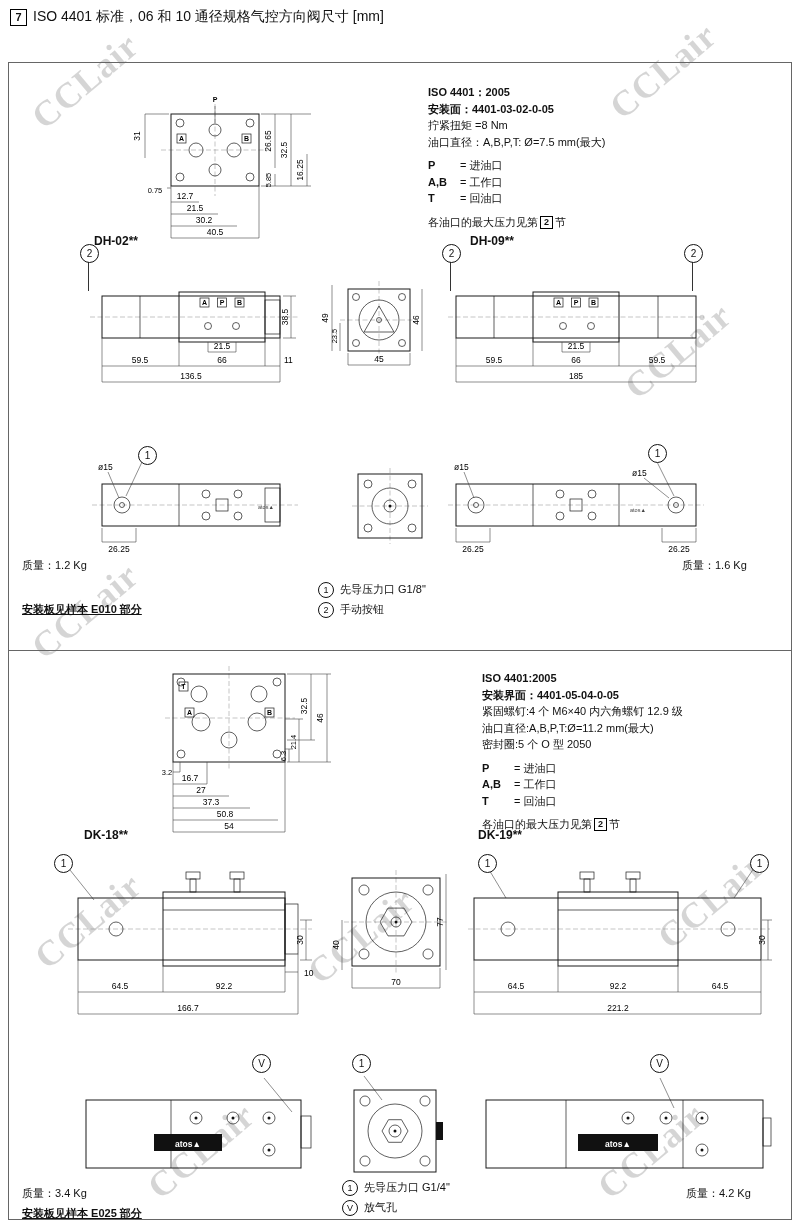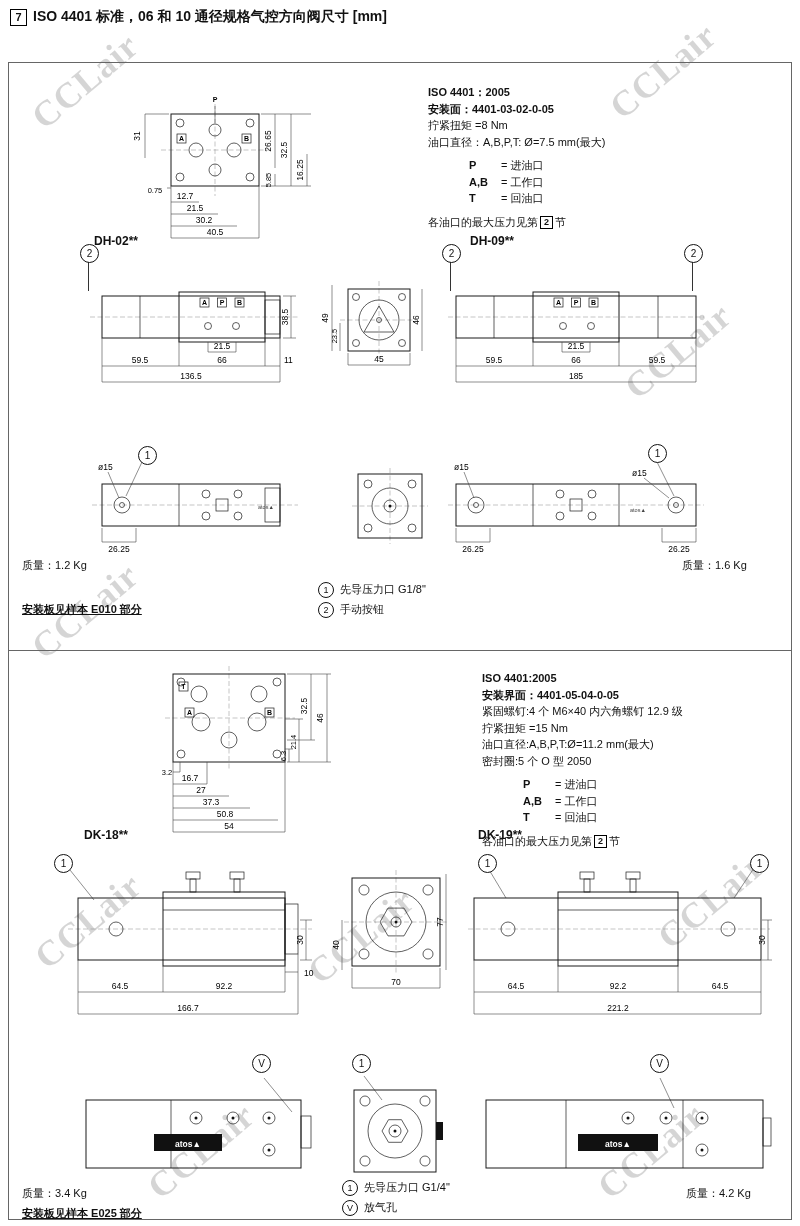--- a/index.html
+++ b/index.html
@@ -3,26 +3,26 @@
 <meta charset="utf-8">
 <style>
   html,body{margin:0;padding:0;background:#fff;}
   .page{position:relative;width:800px;height:1226px;background:#fff;overflow:hidden;
         font-family:"Liberation Sans",sans-serif;color:#111;}
   .wm{position:absolute;font-family:"Liberation Serif",serif;font-weight:bold;font-size:36px;
       color:#000;opacity:0.16;transform:rotate(-40deg);letter-spacing:1px;white-space:nowrap;pointer-events:none;}
   .hdr{position:absolute;left:10px;top:8px;display:flex;align-items:center;gap:6px;}
   .badge7{display:inline-flex;align-items:center;justify-content:center;width:15px;height:15px;
           border:1.6px solid #000;font-weight:bold;font-size:11px;}
-  .hdr-title{font-weight:bold;font-size:14px;}
+  .hdr-title{font-weight:normal;font-size:14px;}
   .frame{position:absolute;left:8px;top:62px;width:782px;height:1156px;border:1px solid #666;}
   .divider{position:absolute;left:8px;top:650px;width:783px;border-top:1px solid #666;}
   .spec{position:absolute;font-size:11px;line-height:1.5;}
   .spec .b{font-weight:bold;}
-  .ports{margin-top:7px;margin-left:41px;}
+  .ports{margin-top:7px;}
   .pk{display:inline-block;width:32px;font-weight:bold;}
   .note{margin-top:7px;}
   .nbadge{display:inline-block;border:1px solid #000;font-weight:bold;font-size:9px;width:11px;height:11px;
           line-height:11px;text-align:center;margin:0 2px;vertical-align:1px;}
   .model{position:absolute;font-weight:bold;font-size:12px;}
   .mass{position:absolute;font-size:11px;}
   .footnote{position:absolute;font-weight:bold;font-size:11px;text-decoration:underline;}
   .callout{position:absolute;width:17px;height:17px;border:1px solid #111;border-radius:50%;
            background:#fff;display:flex;align-items:center;justify-content:center;font-size:10px;z-index:5;}
   .vleader{position:absolute;width:1px;background:#333;}
@@ -331,21 +331,20 @@
         <span>手动按钮</span>
       </div>
   </div>
 
   <div class="footnote" style="left:22px;top:602px">安装板见样本 E010 部分</div>
 
   <div class="spec" style="left:482px;top:670px;width:280px">
     <div class="b">ISO 4401:2005</div>
     <div class="b">安装界面：4401-05-04-0-05</div>
     <div>紧固螺钉:4 个 M6×40 内六角螺钉 12.9 级</div>
-    <div>拧紧扭矩 =15 Nm</div>
     <div>油口直径:A,B,P,T:Ø=11.2 mm(最大)</div>
     <div>密封圈:5 个 O 型 2050</div>
     <div class="ports">
       <div><span class="pk">P</span><span>= 进油口</span></div>
       <div><span class="pk">A,B</span><span>= 工作口</span></div>
       <div><span class="pk">T</span><span>= 回油口</span></div>
     </div>
     <div class="note">
       <span>各油口的最大压力见第</span><span class="nbadge">2</span><span>节</span>
     </div>

